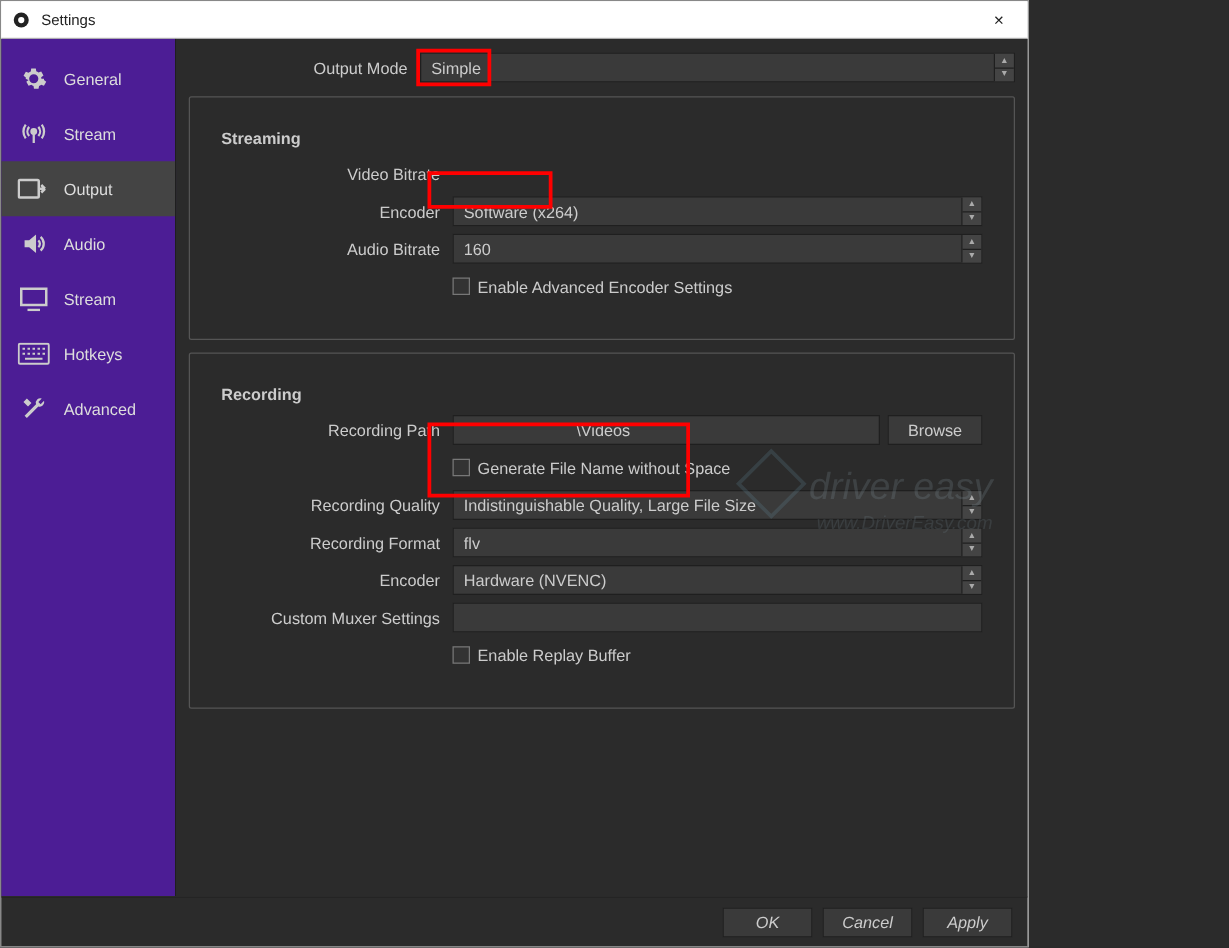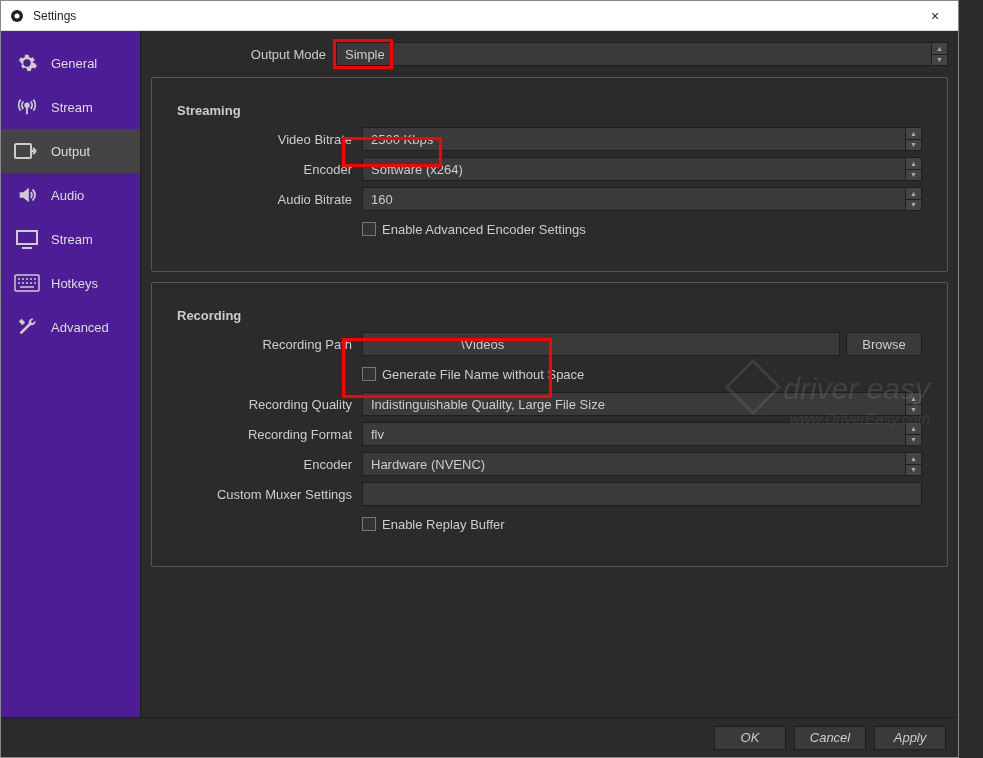--- a/index.html
+++ b/index.html
@@ -6,21 +6,21 @@
   body {
     font-family: "Segoe UI", Tahoma, sans-serif;
     font-size: 13px;
     background: #2b2b2b;
     color: #ddd;
     width: 983px;
     height: 758px;
     overflow: hidden;
   }
   .window {
-    width: 959px;
+    width: 823px;
     height: 758px;
     background: #fff;
     border: 1px solid #888;
     display: flex;
     flex-direction: column;
   }
   
   .titlebar {
     height: 30px;
     background: #fff;
@@ -317,29 +317,20 @@
                 <div>▲</div>
                 <div>▼</div>
               </div>
           </div>
         </div>
       </div>
 
       <div class="group" data-title="Streaming">
         <div class="row">
           <div class="row-label inset">Video Bitrate</div>
-          <div class="row-field">
-            <div class="spinner">
-              <span>2500 Kbps</span>
-              <div class="spin-handle">
-                  <div>▲</div>
-                  <div>▼</div>
-                </div>
-            </div>
-          </div>
         </div>
         <div class="row">
           <div class="row-label inset">Encoder</div>
           <div class="row-field">
             <div class="select" id="streaming-encoder-select">
               <span>Software (x264)</span>
               <div class="spin-handle">
                   <div>▲</div>
                   <div>▼</div>
                 </div>

